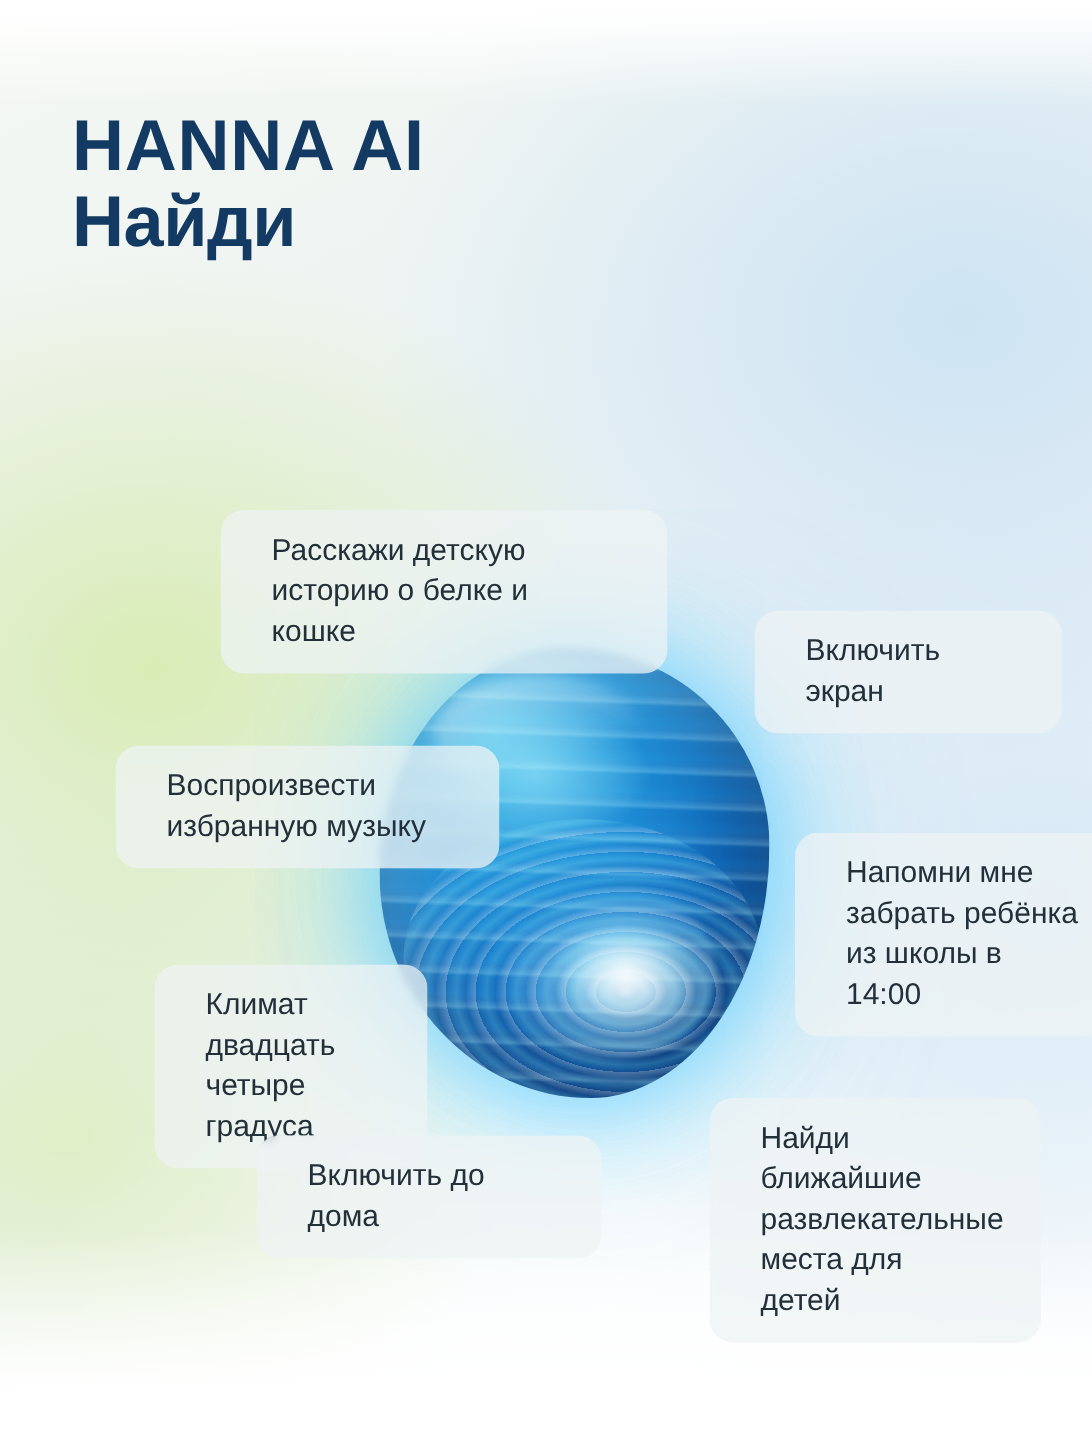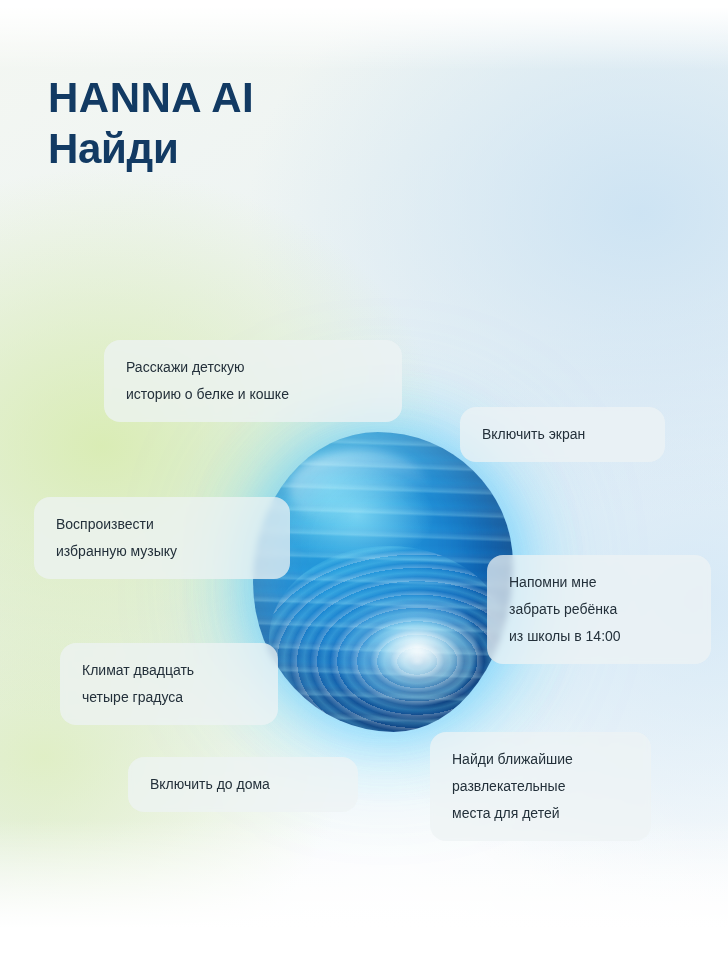--- a/index.html
+++ b/index.html
@@ -48,21 +48,21 @@
   }
 
   
   .title-block {
     position: absolute;
     left: 48px;
     top: 72px;
     z-index: 6;
   }
   .title-line {
-    font-size: 42px;
+    font-size: 48px;
     line-height: 51px;
     font-weight: 700;
     letter-spacing: -0.3px;
     color: #123a63;
     white-space: nowrap;
   }
   .title-line.brand {
     letter-spacing: 0.5px;
   }
 
@@ -150,30 +150,31 @@
   }
 
   
   .chip {
     position: absolute;
     z-index: 5;
     border-radius: 16px;
     background: rgba(238,243,244,0.74);
     backdrop-filter: blur(3px);
     color: #23303a;
-    font-size: 14px;
+    font-size: 20px;
     line-height: 27px;
-    padding: 14px 22px;
+    padding: 14px 34px;
     white-space: pre-line;
+    margin-left: 43px;
   }
   .chip.c1 { left: 104px; top: 340px; width: 298px; }
   .chip.c2 { left: 460px; top: 407px; width: 205px; }
   .chip.c3 { left: 34px;  top: 497px; width: 256px; }
   .chip.c4 { left: 487px; top: 555px; width: 224px; }
-  .chip.c5 { left: 60px;  top: 643px; width: 218px; }
+  .chip.c5 { left: 60px;  top: 643px; width: 182px; }
   .chip.c6 { left: 128px; top: 757px; width: 230px; }
   .chip.c7 { left: 430px; top: 732px; width: 221px; }
 </style>
 </head>
 <body>
 
 <div class="poster">
 
   <div class="bg-white-top"></div>
 

